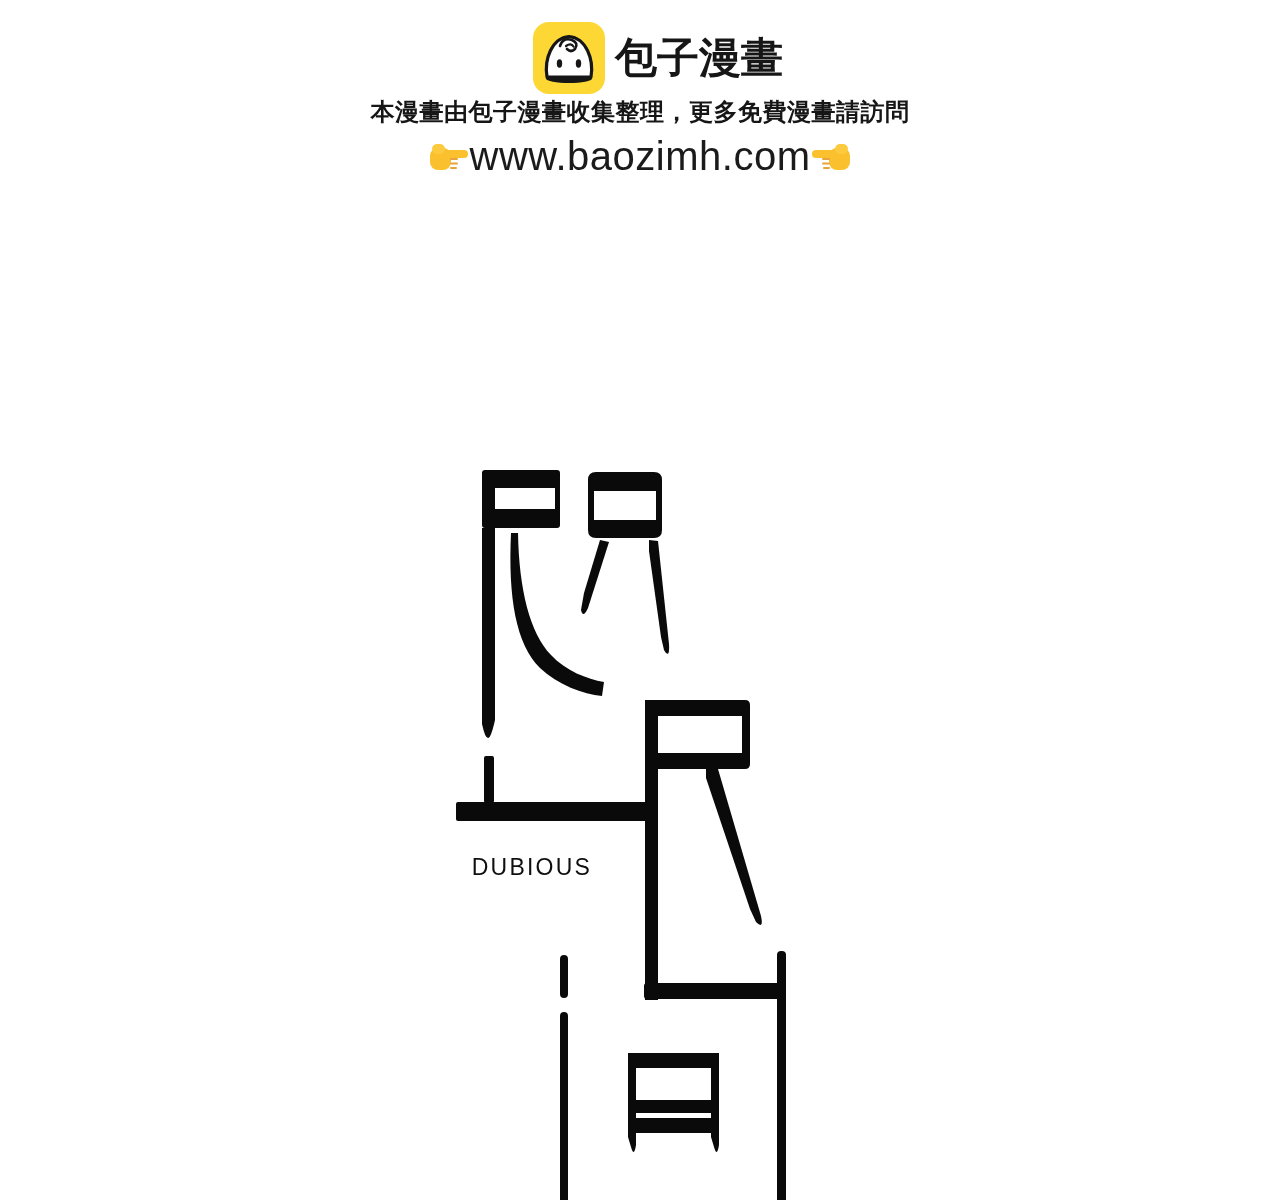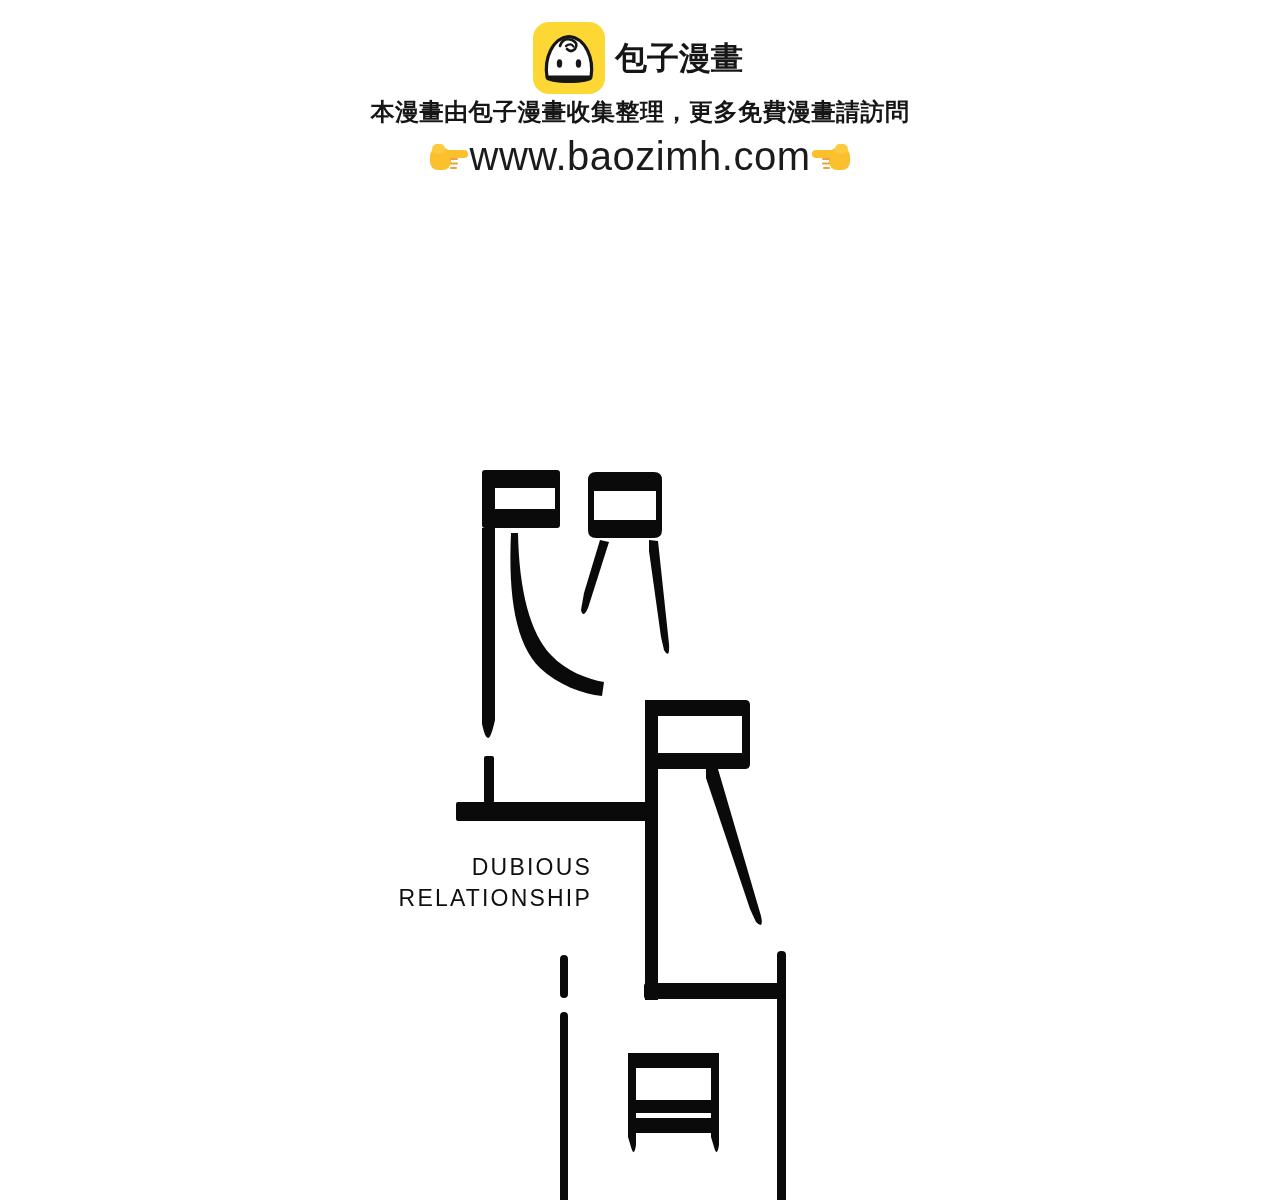--- a/index.html
+++ b/index.html
@@ -3,21 +3,21 @@
 <meta charset="utf-8">
 <style>
   html,body{margin:0;padding:0;background:#fff;}
   .page{
     position:relative;width:1280px;height:1200px;overflow:hidden;background:#fff;
     font-family:"DejaVu Sans","Liberation Sans",sans-serif;color:#111;
   }
   
   .logo-row{position:absolute;top:22px;left:533px;display:flex;align-items:center;gap:10px;}
   .logo-badge{display:block;width:72px;height:72px;}
-  .site-title{margin:0;font-size:32px;font-weight:bold;line-height:72px;color:#161616;letter-spacing:0px;white-space:nowrap;}
+  .site-title{margin:0;font-size:42px;font-weight:bold;line-height:72px;color:#161616;letter-spacing:0px;white-space:nowrap;}
   .notice{position:absolute;top:96px;left:0;width:1280px;margin:0;text-align:center;
     font-size:24px;font-weight:bold;color:#161616;letter-spacing:0.5px;white-space:nowrap;}
   .url-row{position:absolute;top:134px;left:0;width:1280px;display:flex;justify-content:center;align-items:center;gap:0;}
   .site-url{font-size:40px;color:#1b1b1b;font-family:"Liberation Sans","DejaVu Sans",sans-serif;letter-spacing:0.5px;cursor:pointer;}
   .hand-icon{display:block;width:42px;height:36px;}
   
   .artwork{position:absolute;top:0;left:0;width:1280px;height:1200px;pointer-events:none;}
   .en-title{
     position:absolute;top:852px;left:270px;width:322px;text-align:right;
     font-family:"Liberation Sans","DejaVu Sans",sans-serif;
@@ -106,16 +106,15 @@
         <rect x="628" y="1100" width="91" height="13"></rect>
         <rect x="628" y="1118" width="91" height="15"></rect>
         <path d="M628,1053 h8 v92 q-2,13 -5,2 l-3,-10 Z"></path>
         <path d="M711,1053 h8 v92 q-2,13 -5,2 l-3,-10 Z"></path>
       </g>
     </svg>
   </div>
 
   <div class="en-title">
     <span>DUBIOUS</span>
-    <span>RELATIONSHIP</span>
   </div>
 
 </div>
 
 </body></html>

